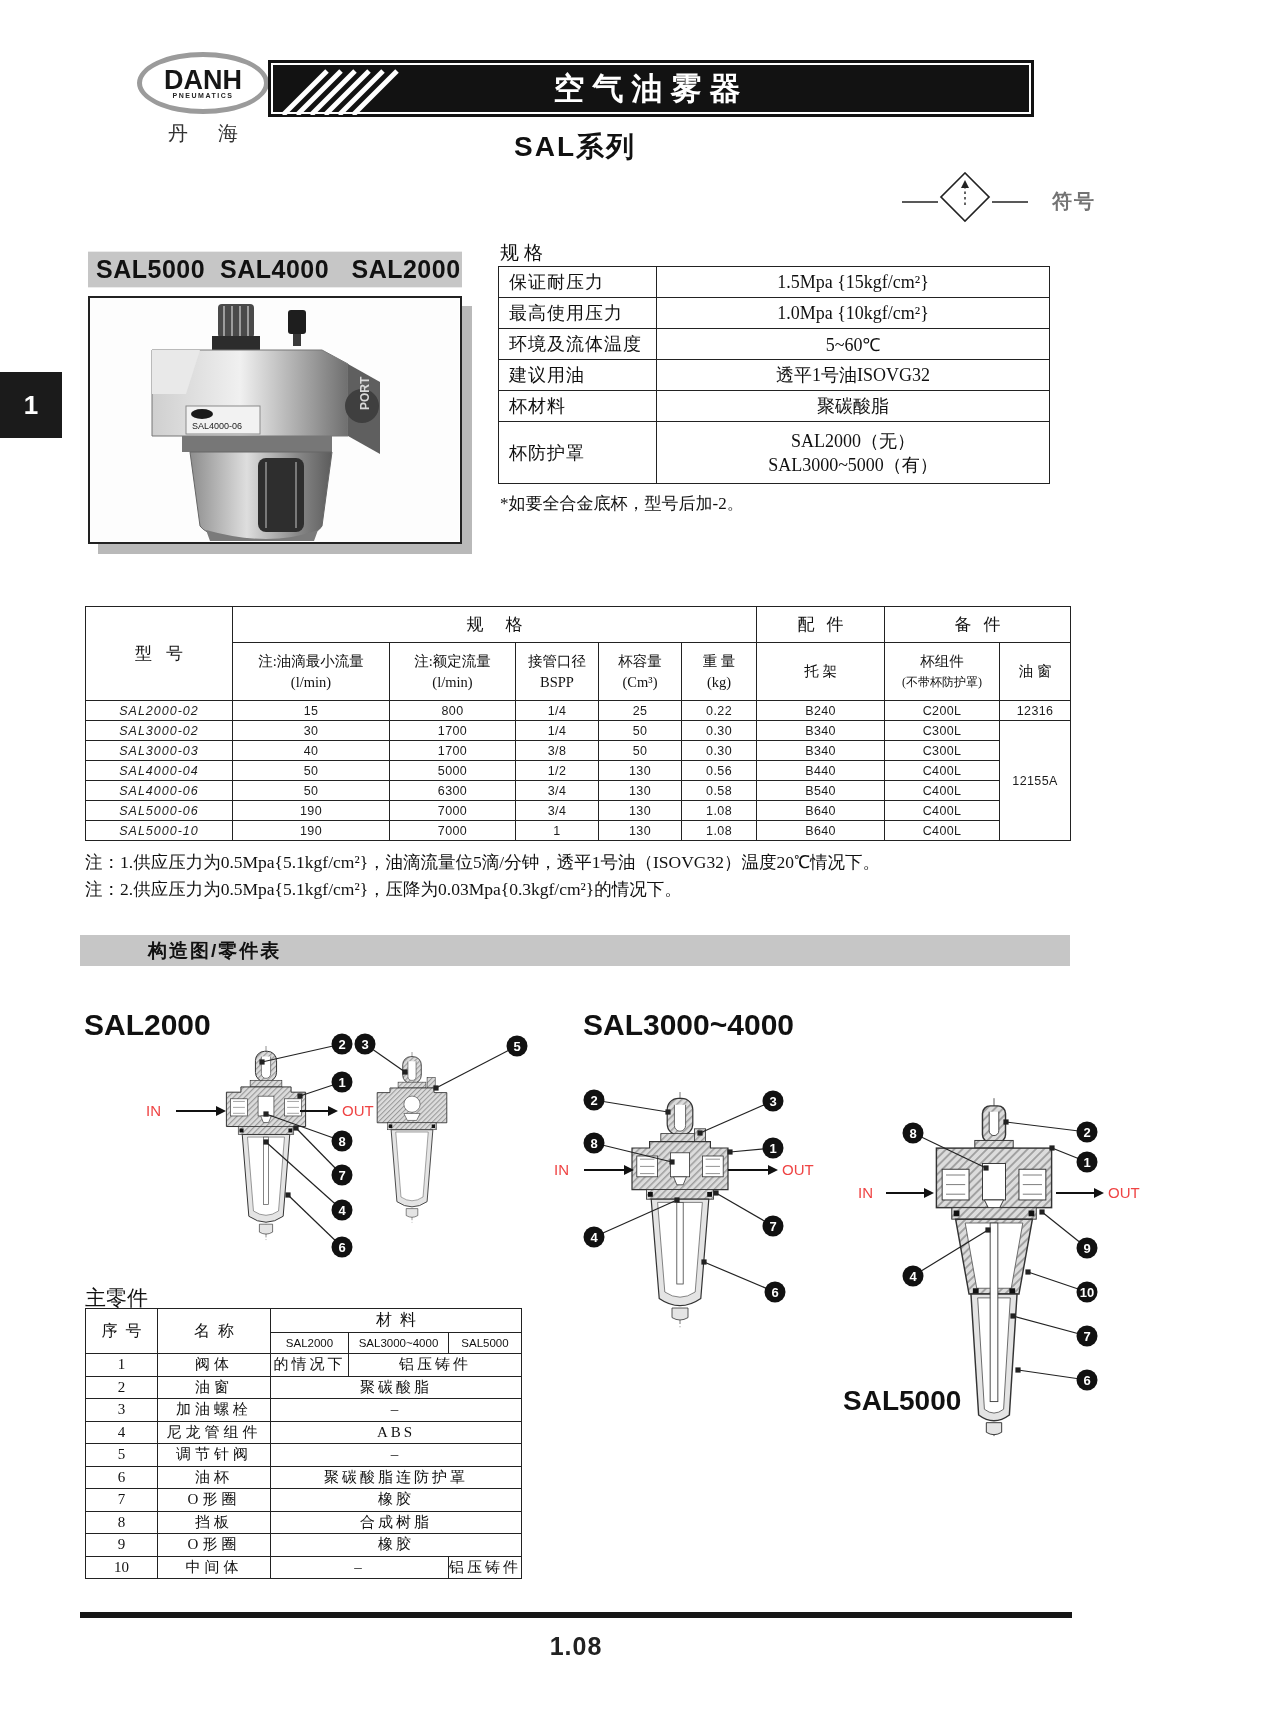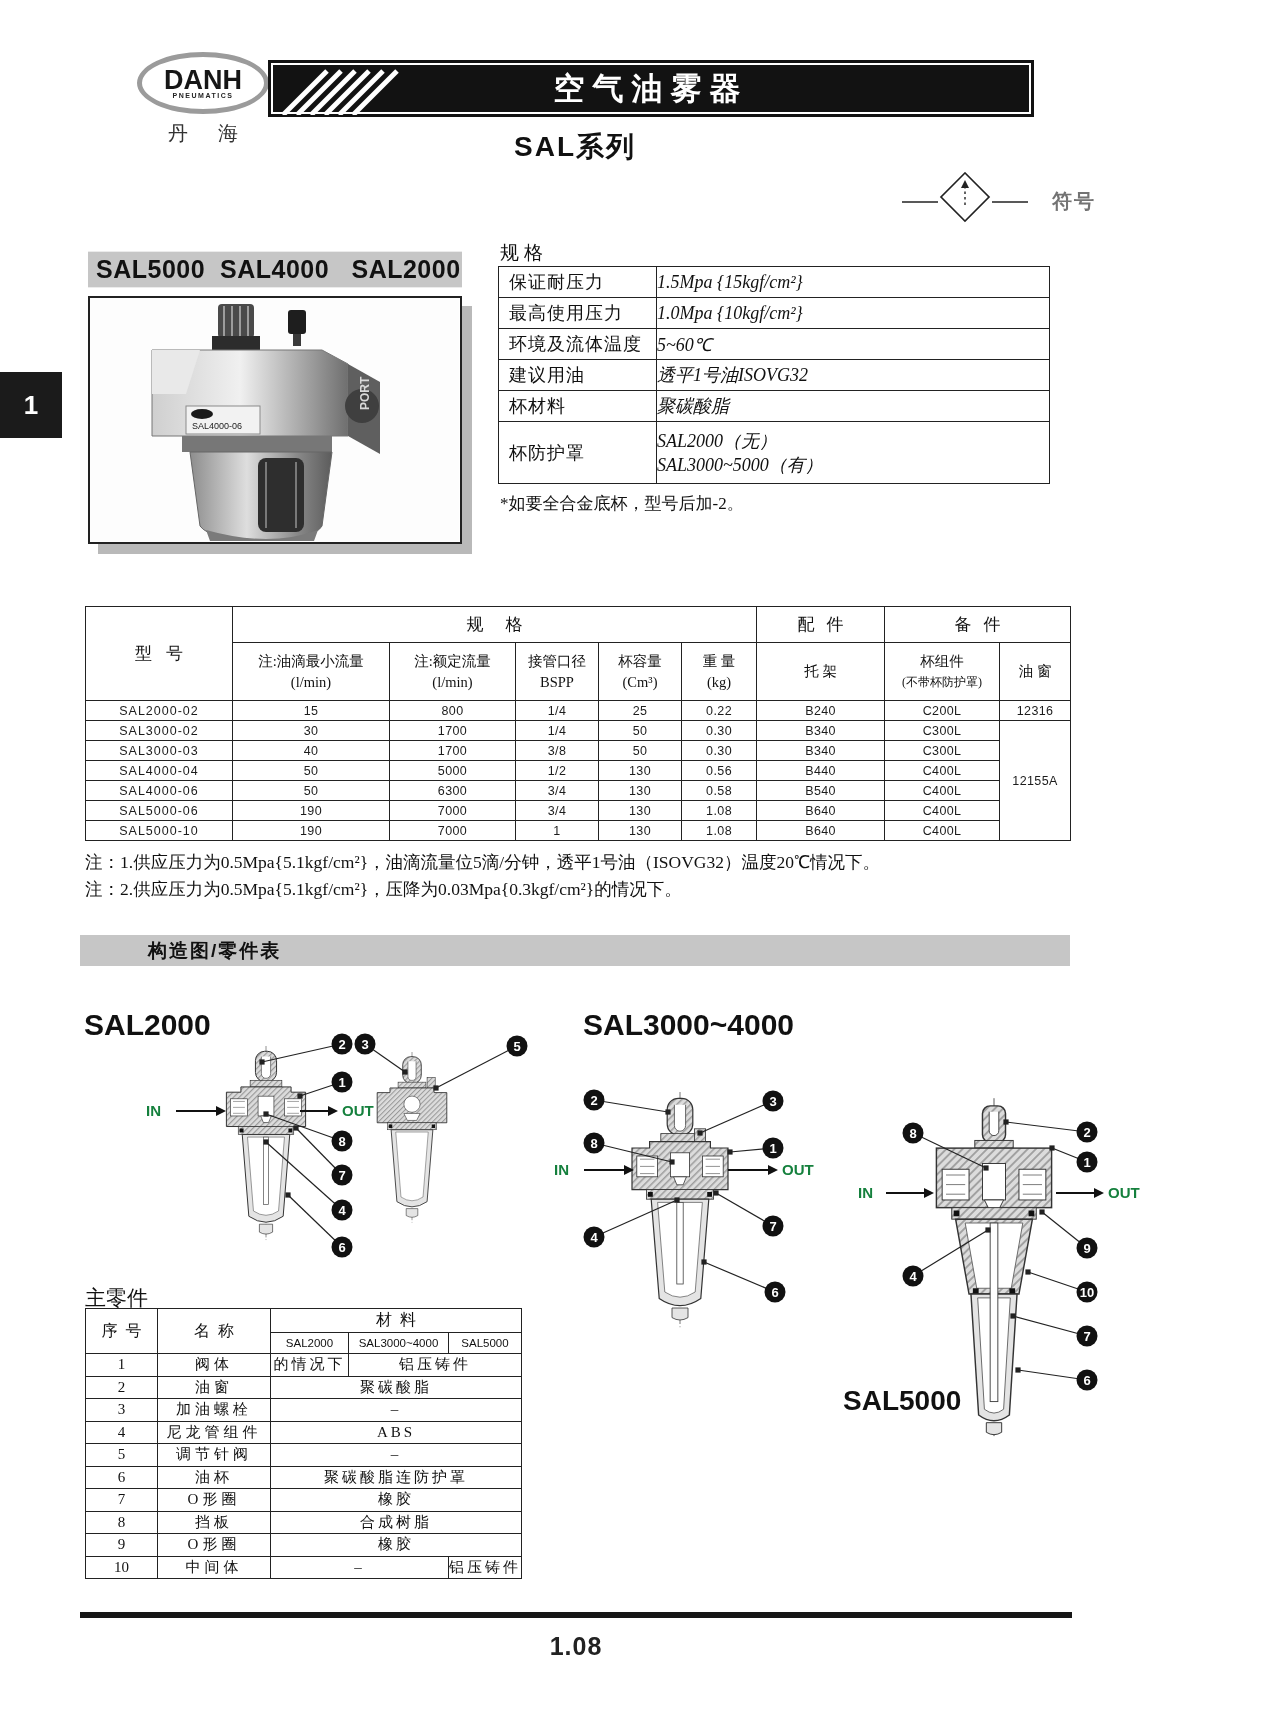--- a/index.html
+++ b/index.html
@@ -37,49 +37,49 @@
   .photo-frame { position:absolute; left:88px; top:296px; width:374px; height:248px; background:#ffffff;
     border:2.5px solid #222; box-shadow:10px 10px 0 #b9b9b9; overflow:hidden; }
 
   
   .specs-heading { position:absolute; left:500px; top:240px; font-size:19px; color:#111; letter-spacing:5px;
     font-family:"Liberation Serif", serif; }
   .specs-table { position:absolute; left:498px; top:266px; border-collapse:collapse; width:552px;
     font-family:"Liberation Serif", serif; }
   .specs-table td { border:1.6px solid #222; font-size:18px; color:#111; }
   .specs-table td.lbl { width:158px; padding-left:10px; letter-spacing:1px; height:31px; }
-  .specs-table td.val { text-align:left;font-style:italic; }
+  .specs-table td.val { text-align:center; }
   .specs-footnote { position:absolute; left:500px; top:492px; font-family:"Liberation Serif", serif;
     font-size:17px; color:#111; }
 
   
   .main-table { position:absolute; left:85px; top:606px; border-collapse:collapse; table-layout:fixed; width:985px; }
   .main-table th, .main-table td { border:1.6px solid #222; color:#111; font-weight:normal; overflow:hidden; }
   .main-table thead .grp { font-family:"Liberation Serif", serif; font-size:17px; height:36px; }
   .ls20 { letter-spacing:22px; padding-left:22px; }
   .ls10 { letter-spacing:12px; padding-left:12px; }
   .model-hdr { font-family:"Liberation Serif", serif; font-size:19px; letter-spacing:14px; padding-left:14px; }
   .main-table thead .sub { font-family:"Liberation Serif", serif; font-size:14.5px; height:58px; line-height:21px; }
   .main-table tbody td { font-size:12.5px; height:20px; text-align:center; letter-spacing:0.4px; color:#1c1c1c; }
-  .main-table tbody td:first-child { letter-spacing:1px; }
+  .main-table tbody td:first-child { letter-spacing:1px;font-style:italic; }
 
   .note-line { position:absolute; left:85px; font-family:"Liberation Serif", serif; font-size:17.5px; color:#111; white-space:nowrap; }
 
   
   .section-bar { position:absolute; left:80px; top:935px; width:990px; height:31px; background:#c6c6c6;
     display:flex; align-items:center; }
   .section-bar span { margin-left:68px; font-size:19px; font-weight:bold; color:#111; letter-spacing:2px; }
 
   
   .diag-title { position:absolute; font-weight:bold; color:#111; }
   .dt-2000 { left:84px; top:1008px; font-size:30px; }
   .dt-3000 { left:583px; top:1008px; font-size:30px; }
   .dt-5000 { left:843px; top:1385px; font-size:28px; }
   .fig { position:absolute; }
-  .io-label { position:absolute; font-size:15px; font-weight:bold; color:#15803d; }
+  .io-label { position:absolute; font-size:15px; font-weight:normal; color:#ef4444; }
   .overlay-svg { position:absolute; left:0; top:0; width:1276px; height:1719px; pointer-events:none; }
   .callout { position:absolute; width:21px; height:21px; background:#111; color:#fff; border-radius:50%;
     display:flex; align-items:center; justify-content:center; font-size:13px; font-weight:bold;
     transform:translate(-50%,-50%); }
 
   
   .parts-heading { position:absolute; left:85px; top:1284px; font-family:"Liberation Serif", serif; font-size:21px; color:#111; }
   .parts-table { position:absolute; left:85px; top:1308px; border-collapse:collapse; table-layout:fixed; width:436px;
     font-family:"Liberation Serif", serif; }
   .parts-table th, .parts-table td { border:1.6px solid #222; color:#111; font-weight:normal; }

